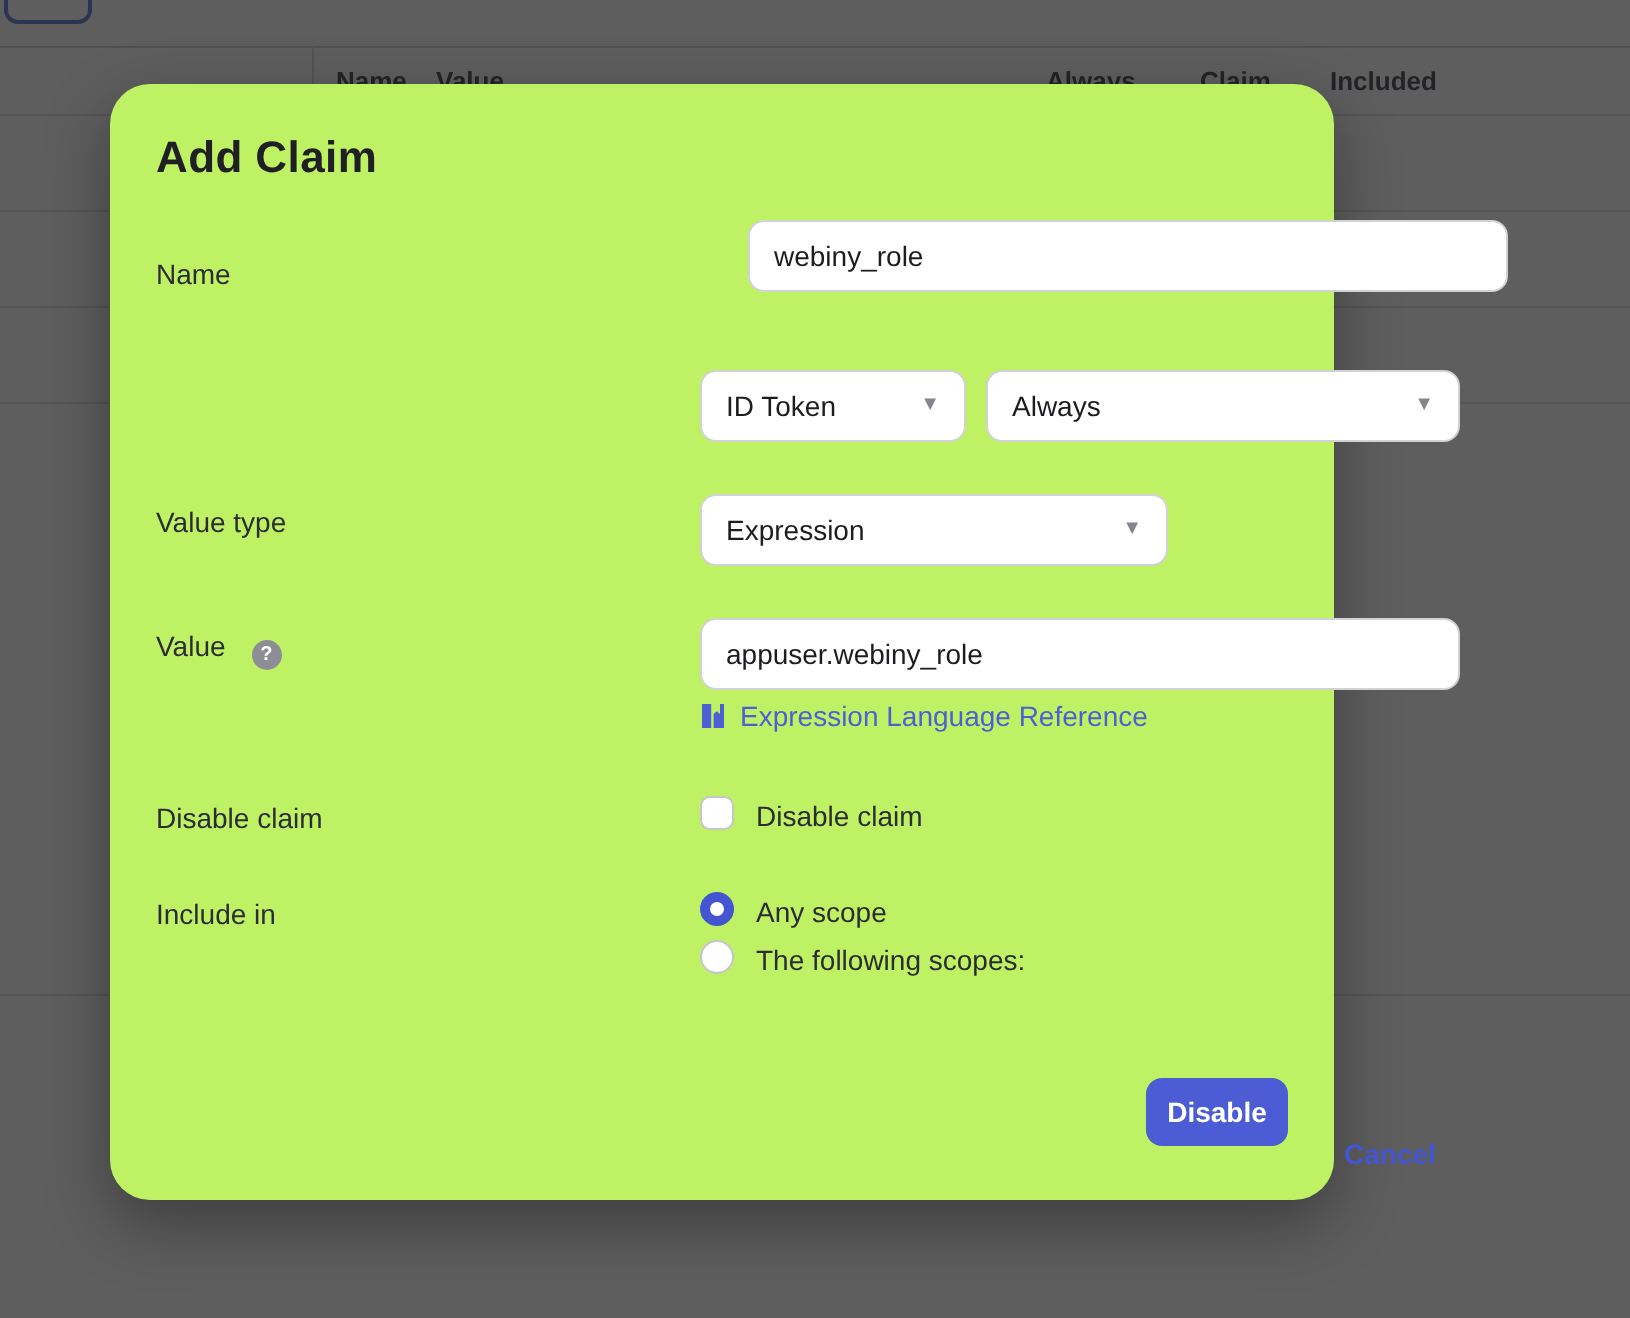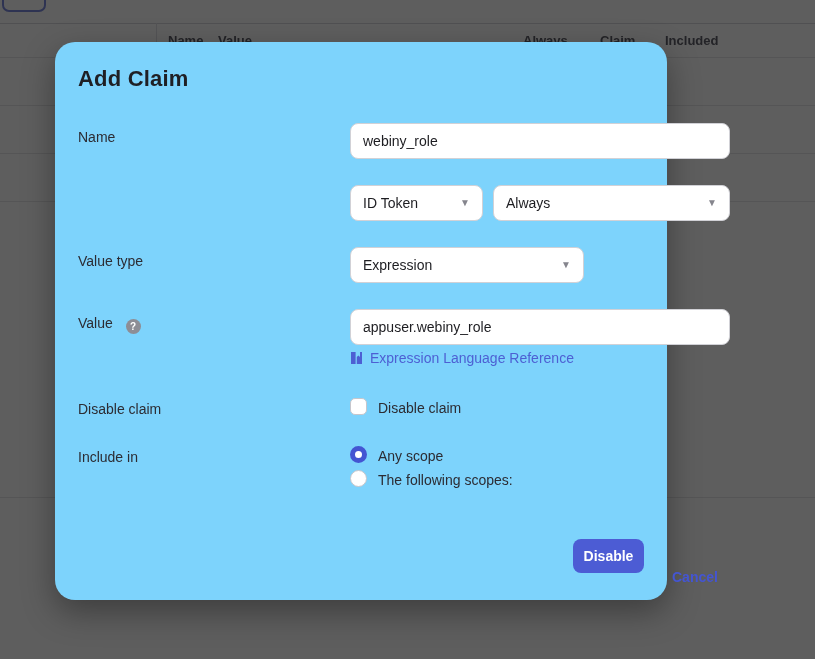--- a/index.html
+++ b/index.html
@@ -19,21 +19,21 @@
     position: absolute; top: 10px; font-size: 13px; font-weight: 600; color: #60606a; white-space: nowrap;
   }
   .bg-hline { position: absolute; left: 0; width: 815px; height: 1px; background: #e6e6ea; }
 
   
   .overlay { position: absolute; inset: 0; background: rgba(0,0,0,0.63); }
 
   
   .modal {
     position: absolute; left: 55px; top: 42px; width: 612px; height: 558px;
-    background: #7dd3fc; border-radius: 20px;
+    background: #bef264; border-radius: 20px;
     box-shadow: 0 12px 32px rgba(0,0,0,0.35);
   }
   .modal-title {
     position: absolute; left: 23px; top: 24px;
     font-size: 22px; font-weight: 700; color: #1f1f24; letter-spacing: 0.2px;
   }
   .field-label {
     position: absolute; left: 23px; font-size: 14px; color: #2c2c33; line-height: 20px;
   }
   .help-icon {
@@ -100,21 +100,21 @@
   <div class="bg-hline" style="top:497px"></div>
 </div>
 
 <div class="overlay"></div>
 
 <div class="modal">
 
   <div class="modal-title">Add Claim</div>
 
   <label class="field-label" style="top:85px">Name</label>
-  <input class="text-input" style="top: 81px;" type="text" value="webiny_role">
+  <input class="text-input" style="top: 68px; margin-left: 24px;" type="text" value="webiny_role">
 
   <div class="dropdown" style="left:295px; top:143px; width:133px">
     <span>ID Token</span>
     <span class="caret">▼</span>
   </div>
   <div class="dropdown" style="left:438px; top:143px; width:237px">
     <span>Always</span>
     <span class="caret">▼</span>
   </div>
 

